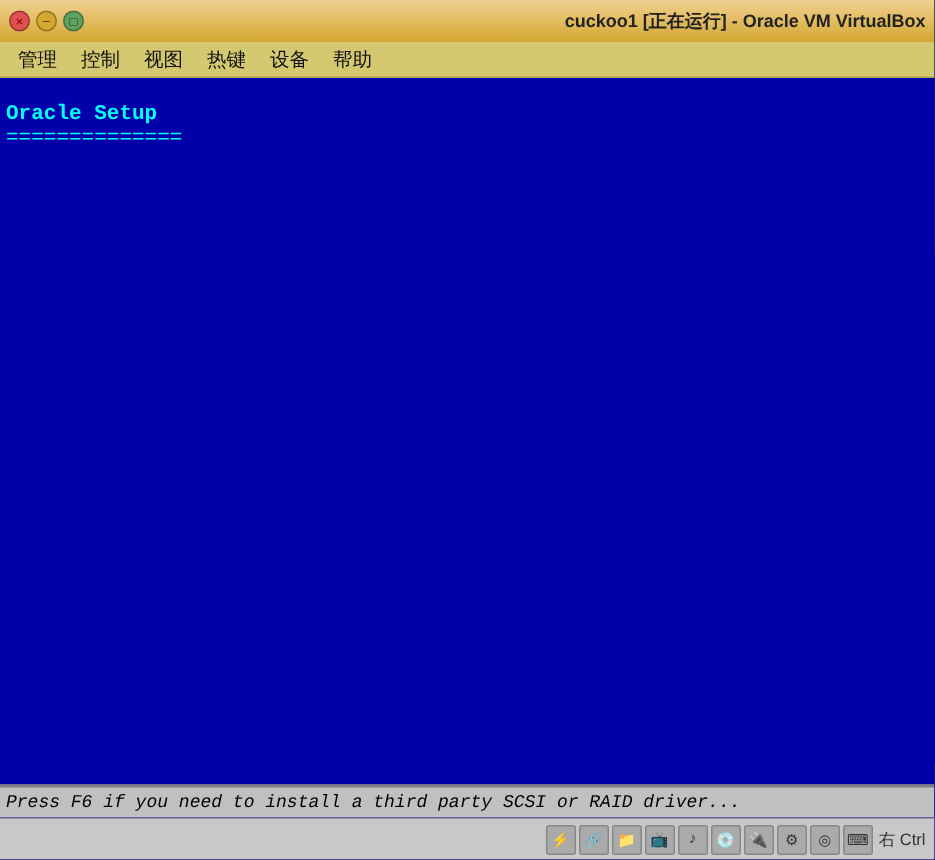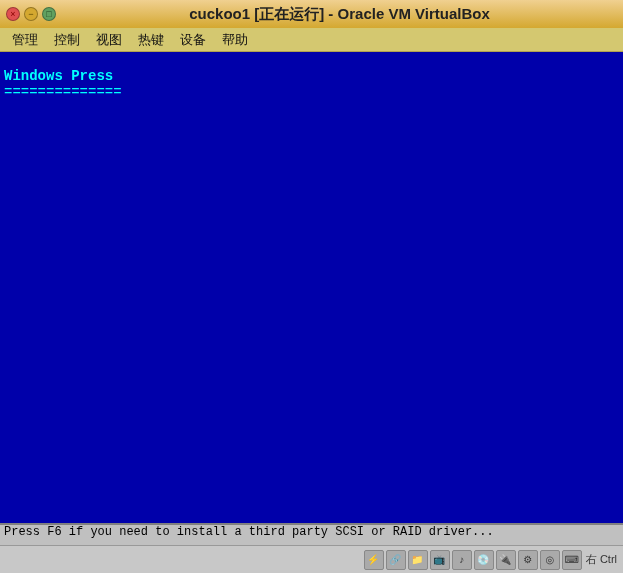--- a/index.html
+++ b/index.html
@@ -35,22 +35,22 @@
       align-items: center;
       justify-content: center;
       font-size: 9px;
       cursor: pointer;
     }
     .tb-btn.close { background: #e05050; color: #800; }
     .tb-btn.minimize { background: #d4a830; color: #554400; }
     .tb-btn.maximize { background: #60a060; color: #224422; }
     .titlebar-title {
       flex: 1;
-      text-align: center;
-      font-size: 15px;
+      text-align: right;
+      font-size: 12px;
       font-weight: bold;
       color: #222;
     }
 
     
     .menubar {
       width: 100%;
       height: 24px;
       background: #d4c870;
       display: flex;
@@ -98,22 +98,23 @@
     
     .vm-status-bar {
       position: absolute;
       bottom: 0;
       left: 0;
       width: 100%;
       height: 22px;
       background: #c0c0c0;
       border-top: 2px solid #808080;
       display: flex;
-      align-items: flex-start;
+      align-items: center;
       padding: 0 4px;
+      font-style: italic;
     }
     .vm-status-text {
       font-size: 12px;
       color: #000;
       font-family: 'Courier New', monospace;
       flex: 1;
     }
 
     
     .vbox-toolbar {
@@ -162,21 +163,21 @@
   <div class="menu-item">管理</div>
   <div class="menu-item">控制</div>
   <div class="menu-item">视图</div>
   <div class="menu-item">热键</div>
   <div class="menu-item">设备</div>
   <div class="menu-item">帮助</div>
 </div>
 
 <div class="vm-screen">
   <div class="setup-area">
-    <div class="setup-title">Windows Press</div>
+    <div class="setup-title">Oracle Setup</div>
     <div class="setup-underline">==============</div>
   </div>
 
   <div class="vm-status-bar">
     <div class="vm-status-text">Press F6 if you need to install a third party SCSI or RAID driver...</div>
   </div>
 </div>
 
 <div class="vbox-toolbar">
   <div class="vbox-icon" title="USB">⚡</div>

